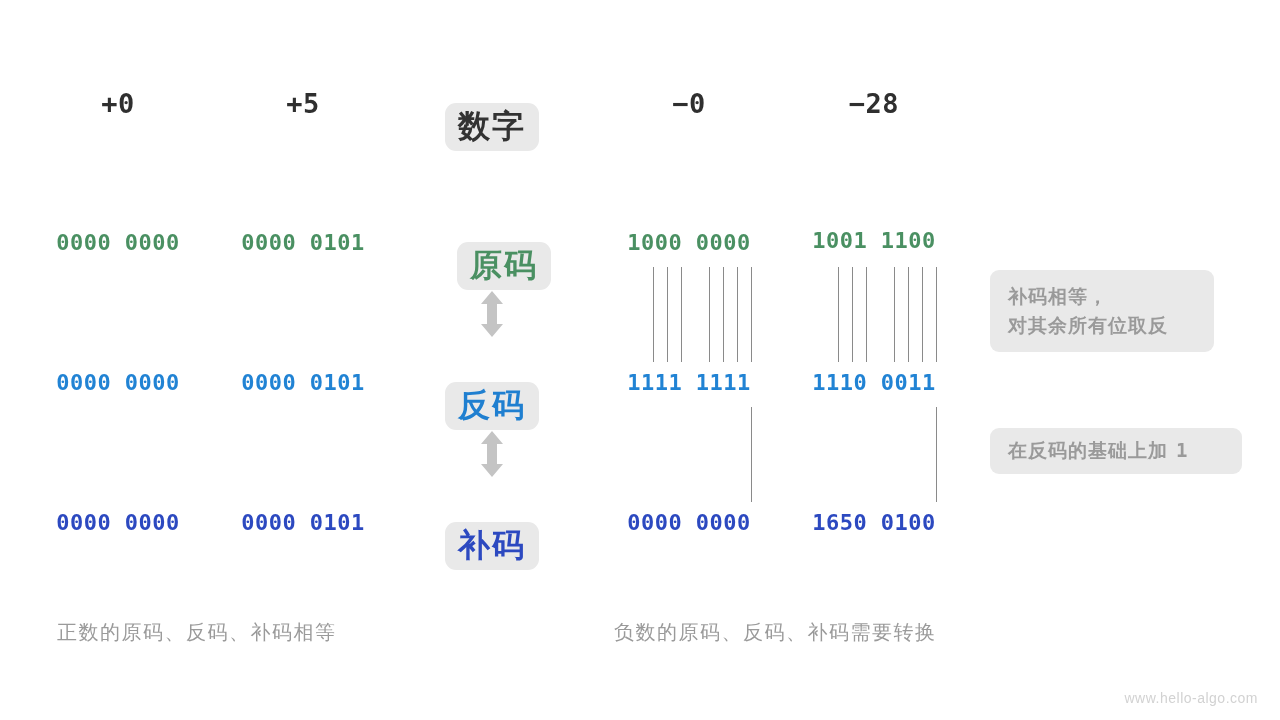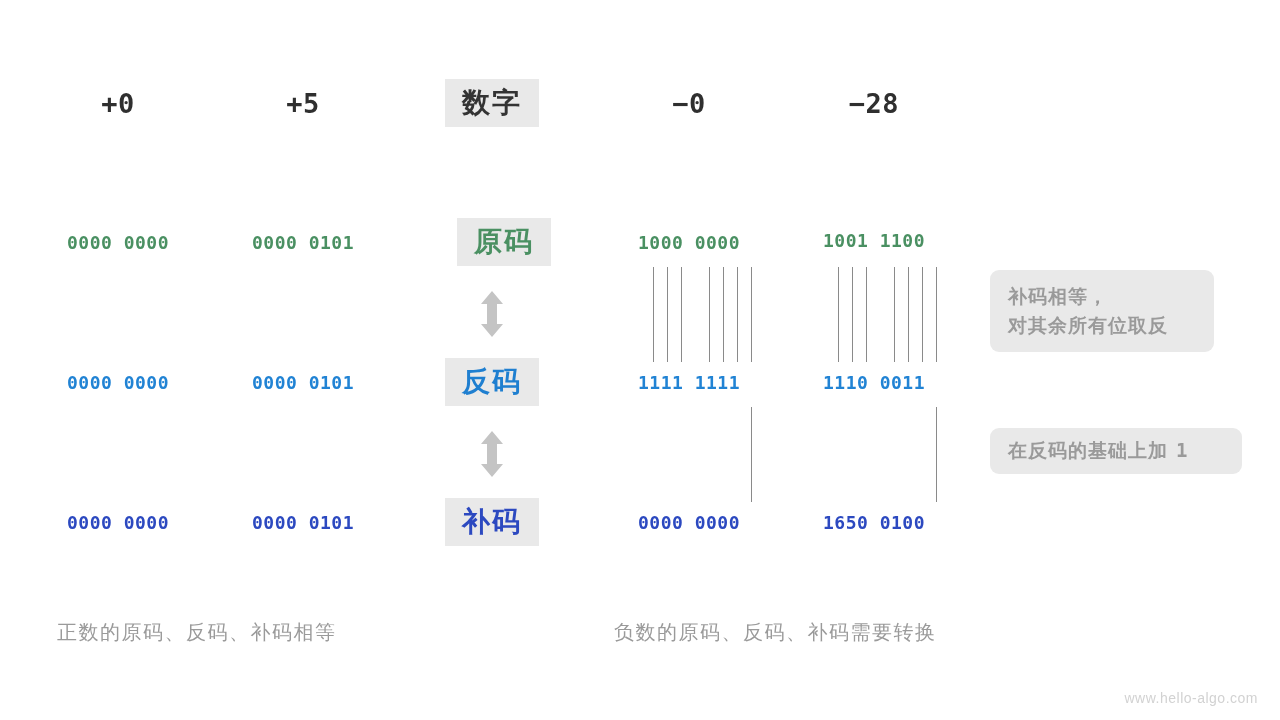--- a/index.html
+++ b/index.html
@@ -36,39 +36,40 @@
     font-weight: 700;
     color: #2f2f2f;
     letter-spacing: 0.5px;
   }
 
   
   .pill {
     position: absolute;
     transform: translate(-50%, -50%);
     background: #e9e9e9;
-    border-radius: 0;
+    border-radius: 11px;
     display: flex;
     align-items: center;
     justify-content: center;
-    font-size: 28px;
+    font-size: 32px;
     font-weight: 700;
     letter-spacing: 2px;
     box-sizing: border-box;
     white-space: nowrap;
+    margin-top: 24px;
   }
   .pill-head  { color: #333333; width: 94px; height: 48px; }
   .pill-green { color: #4a9062; width: 94px; height: 48px; }
   .pill-blue1 { color: #1f7fd0; width: 94px; height: 48px; }
   .pill-blue2 { color: #2c49c0; width: 94px; height: 48px; }
 
   
   .bin {
     font-family: "DejaVu Sans Mono", "Liberation Mono", monospace;
-    font-size: 18px;
+    font-size: 22px;
     font-weight: 700;
     letter-spacing: 0.5px;
   }
   .bin.c-green { color: #4a9062; }
   .bin.c-blue1 { color: #2183d4; }
   .bin.c-blue2 { color: #2c49c0; }
 
   
   .tick {
     position: absolute;

